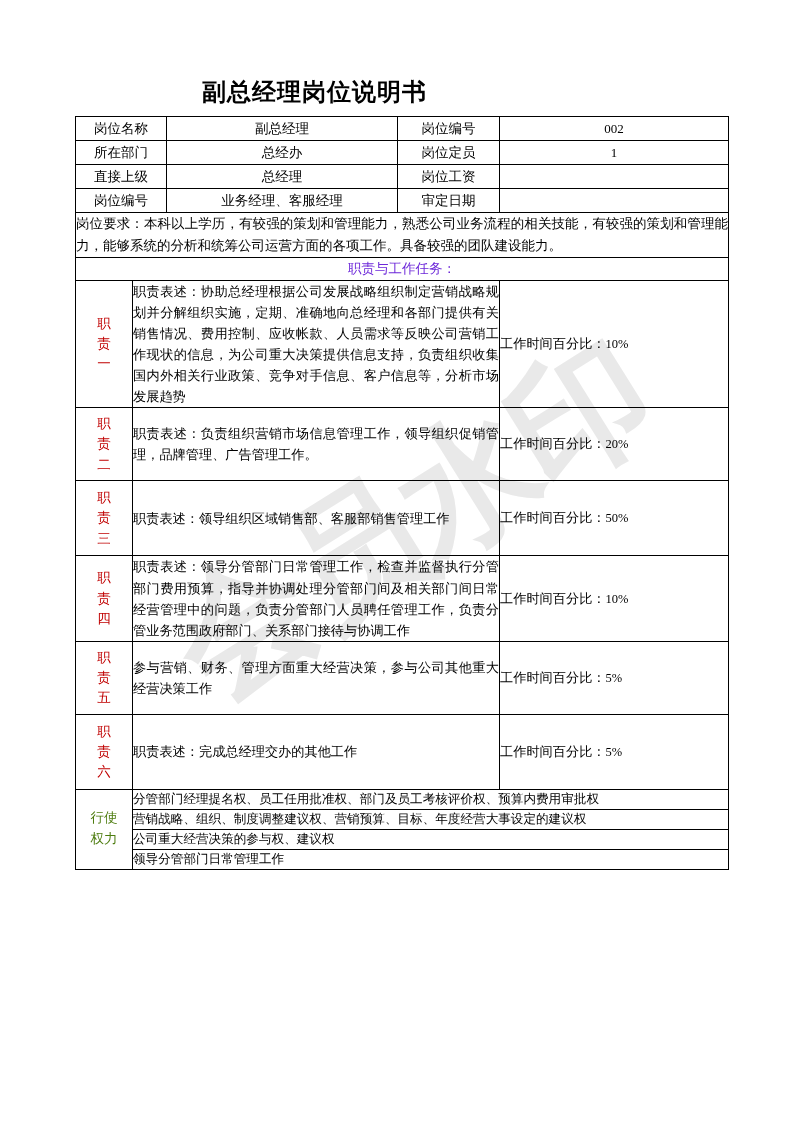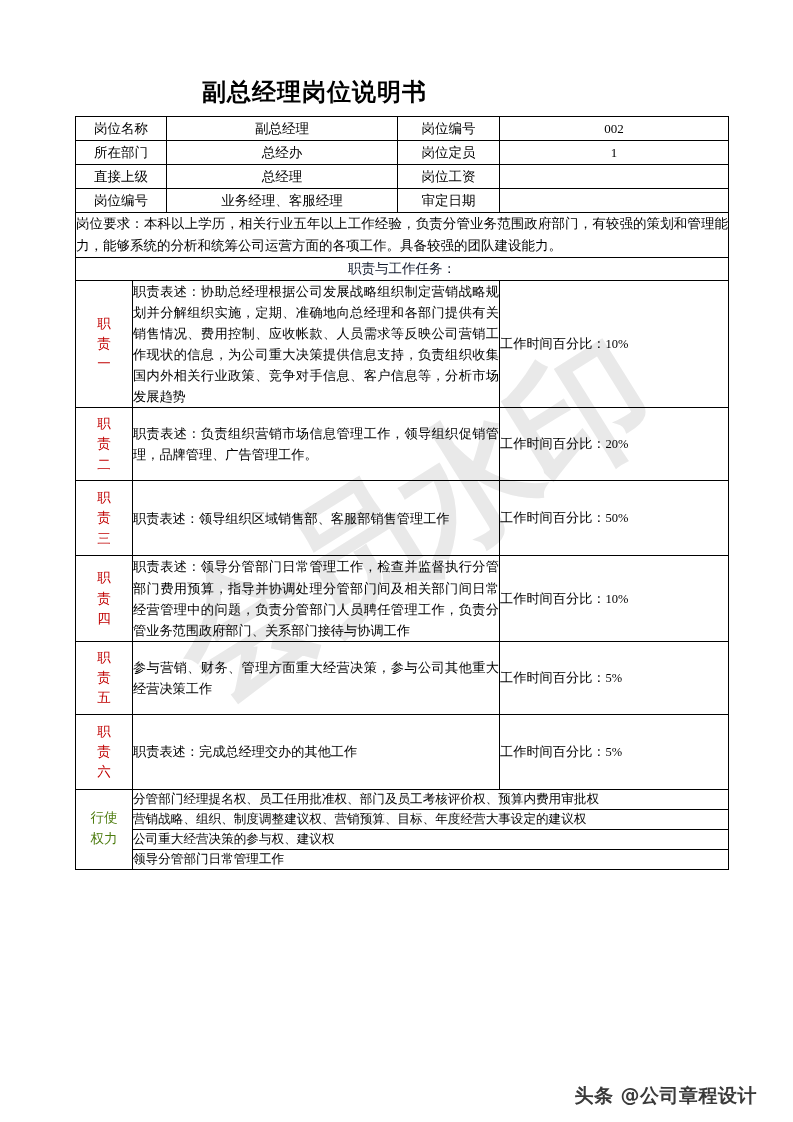--- a/index.html
+++ b/index.html
@@ -104,21 +104,21 @@
   .req-cell {
     padding: 6px 7px 9px 7px;
     font-size: 13.5px;
     line-height: 1.62;
     text-align: justify;
   }
 
   
   .section-banner {
     text-align: center;
-    color: #0f172a;
+    color: #6d28d9;
     font-size: 13.5px;
     height: 22px;
     line-height: 22px;
   }
 
   
   .duty-label {
     width: 57px;
     text-align: center;
     color: #c00000;
@@ -226,21 +226,21 @@
         </tr>
 
         <tr>
           <td class="ih-label" colspan="2">岗位编号</td>
           <td class="ih-value">业务经理、客服经理</td>
           <td class="ih-label">审定日期</td>
           <td class="ih-value ih-num"></td>
         </tr>
 
         <tr>
-          <td class="req-cell" colspan="5">岗位要求：本科以上学历，相关行业五年以上工作经验，负责分管业务范围政府部门，有较强的策划和管理能力，能够系统的分析和统筹公司运营方面的各项工作。具备较强的团队建设能力。</td>
+          <td class="req-cell" colspan="5">岗位要求：本科以上学历，有较强的策划和管理能力，熟悉公司业务流程的相关技能，有较强的策划和管理能力，能够系统的分析和统筹公司运营方面的各项工作。具备较强的团队建设能力。</td>
         </tr>
 
         <tr>
           <td class="section-banner" colspan="5">职责与工作任务：</td>
         </tr>
 
         <tr>
           <td class="duty-label">
             <span>职</span>
             <span>责</span>
@@ -314,17 +314,14 @@
           <td class="auth-text" colspan="4">公司重大经营决策的参与权、建议权</td>
         </tr>
         <tr>
           <td class="auth-text" colspan="4">领导分管部门日常管理工作</td>
         </tr>
 
       </tbody>
     </table>
   </div>
 
-  <div class="footer-brand">
-    <span class="fb-text">头条 @公司章程设计</span>
-  </div>
 
 </div>
 
 </body></html>

